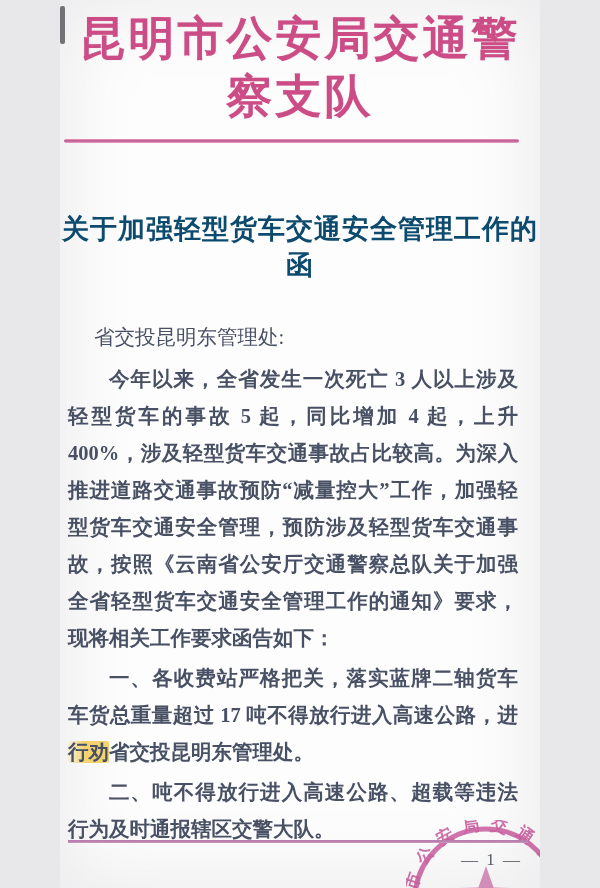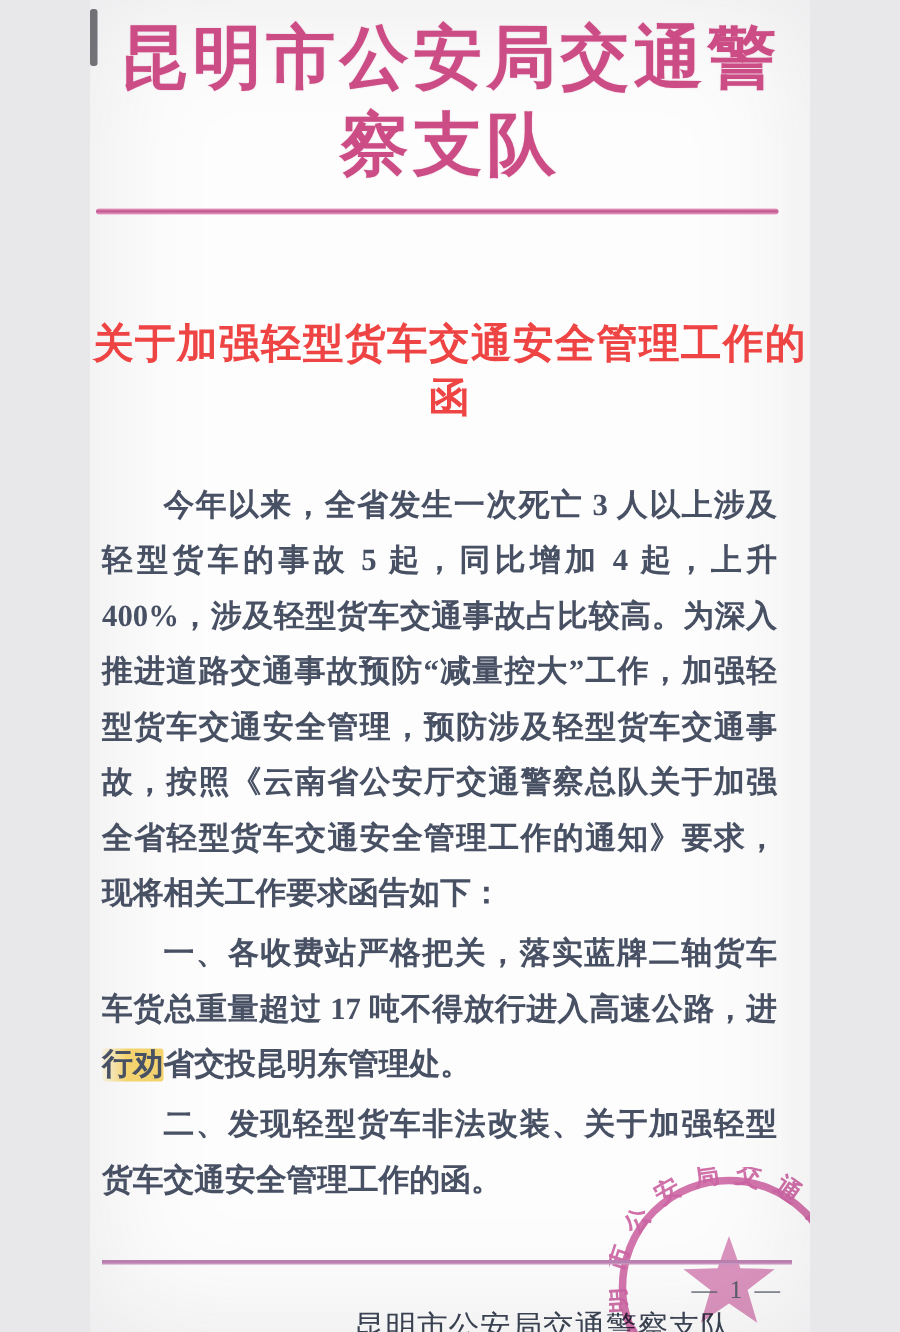--- a/index.html
+++ b/index.html
@@ -37,21 +37,21 @@
     height: 4px;
     background: linear-gradient(180deg, #e9a2c6 0%, #bf548d 45%, #e9a2c6 100%);
     border-radius: 2px;
   }
   
   .doc-title {
     margin-top: 68px;
     text-align: center;
     font-size: 27px;
     font-weight: 700;
-    color: #ef4444;
+    color: #0c4a6e;
     letter-spacing: 1px;
   }
   
   .body-block {
     margin: 36px 22px 0 8px;
     color: #485064;
     font-size: 20.5px;
     line-height: 37px;
     text-align: justify;
   }
@@ -112,31 +112,32 @@
   <div class="artifact"></div>
 
   <header class="letterhead">
     <div class="agency-name">昆明市公安局交通警察支队</div>
     <div class="red-rule"></div>
   </header>
 
   <h1 class="doc-title">关于加强轻型货车交通安全管理工作的函</h1>
 
   <main class="body-block">
+    <p class="addressee">省交投昆明东管理处:</p>
 
     <p class="para">
       <span>今年以来，全省发生一次死亡 3 人以上涉及轻型货车的事故 5 起，同比增加 4 起，上升 400%，涉及轻型货车交通事故占比较高。为深入推进道路交通事故预防“减量控大”工作，加强轻型货车交通安全管理，预防涉及轻型货车交通事故，按照《云南省公安厅交通警察总队关于加强全省轻型货车交通安全管理工作的通知》要求，现将相关工作要求函告如下：</span>
     </p>
 
     <p class="para">
       <span>一、各收费站严格把关，落实蓝牌二轴货车车货总重量超过 17 吨不得放行进入高速公路，进</span><span class="hl">行劝</span><span>省交投昆明东管理处。</span>
     </p>
 
     <p class="para">
-      <span>二、发现轻型货车非法改装、关于加强轻型货车交通安全管理工作的函。</span>
+      <span>二、吨不得放行进入高速公路、超载等违法行为及时通报辖区交警大队。</span>
     </p>
 
   </main>
 
   <div class="sign-block">
     <div class="sign-agency">昆明市公安局交通警察支队</div>
     <div class="sign-date">2023 年 11 月 24 日</div>
 
     <svg class="seal" viewBox="0 0 160 160">
       <circle cx="80" cy="80" r="71" fill="none" stroke="#c9559b" stroke-width="5" opacity="0.88"></circle>

